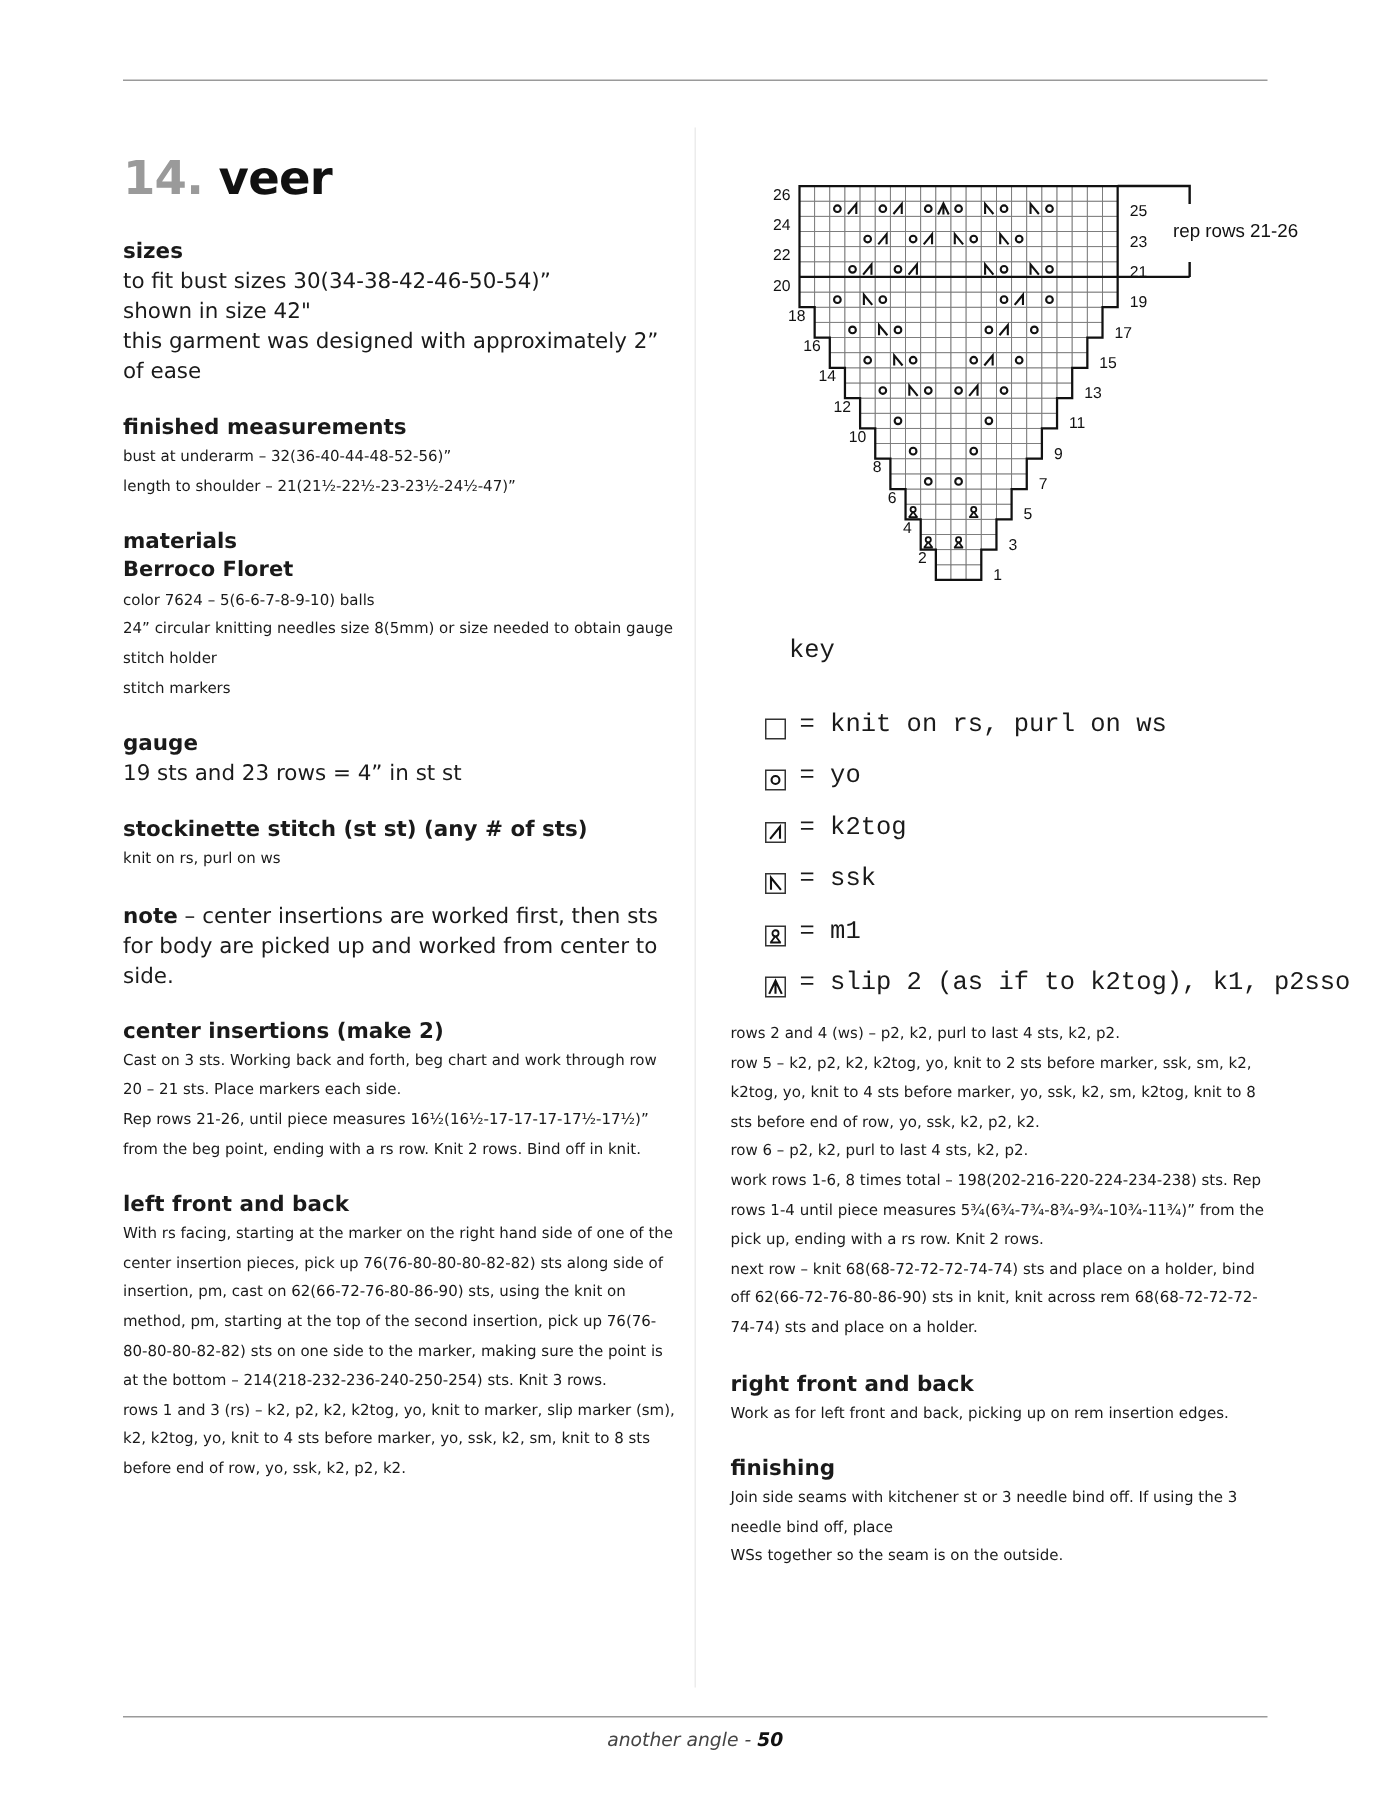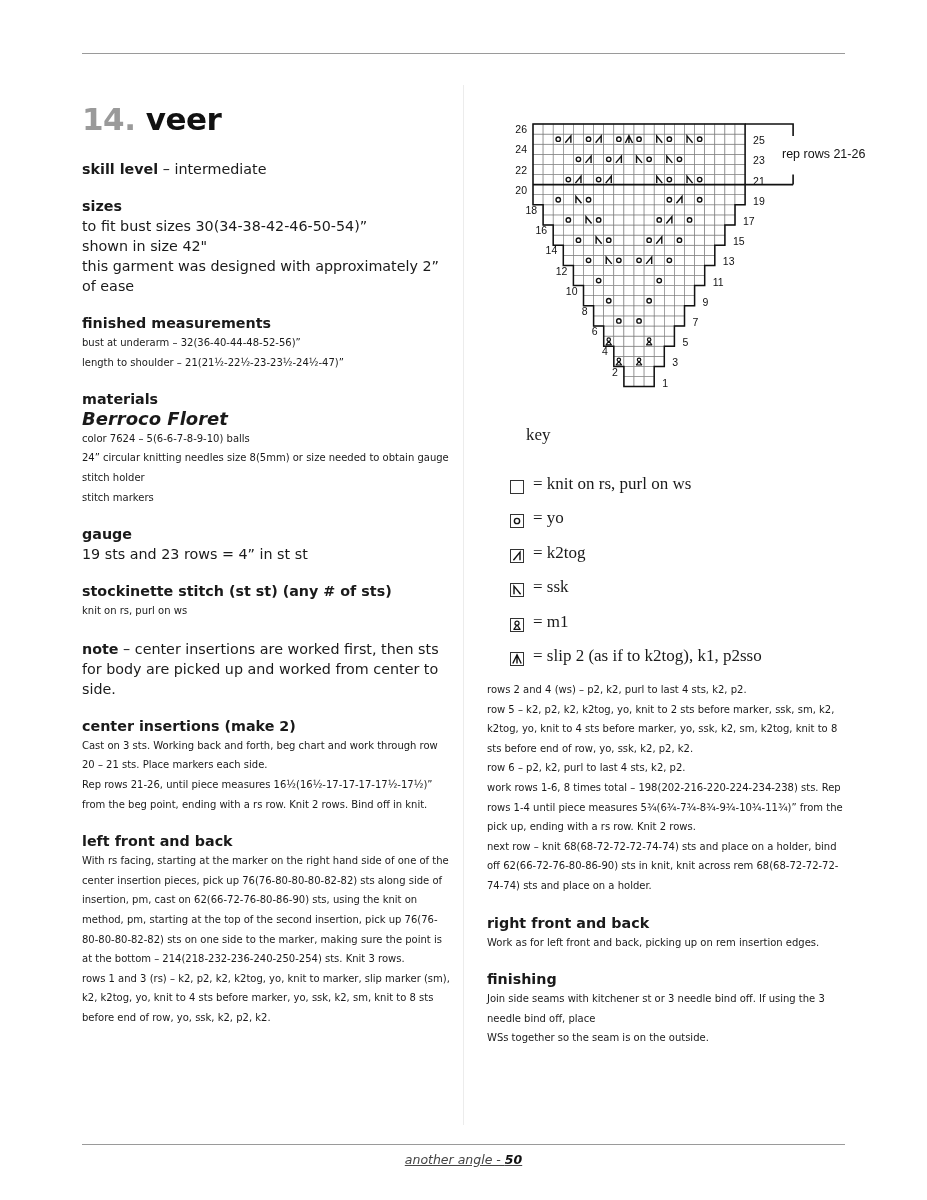--- a/index.html
+++ b/index.html
@@ -10,47 +10,44 @@
   .col-divider { position:absolute; left:463px; top:85px; width:1px; height:1040px; background:#ececec; }
   .left-col { position:absolute; left:82px; top:61px; width:368px;margin-top:40px; }
   .right-col { position:absolute; left:487px; top:680px; width:365px; }
   .title { font-size:31px; font-weight:bold; margin:0 0 22px 0; letter-spacing:-0.5px; }
   .title .num { color:#9a9a9a; }
   .title .name { color:#111; }
   .sec { margin-bottom:18px; }
   .h { font-weight:bold; font-size:14.3px; line-height:19px; }
   .big { font-size:14.3px; line-height:20px; }
   .body { font-size:10px; line-height:19.6px; }
-  .ital { font-style:italic; font-weight:bold; font-size:18px; line-height:19.6px; }
+  .ital { font-weight:bold; font-size:14px; line-height:19.6px; }
   p { margin:0; }
   .chart-wrap { position:absolute; left:500px; top:115px; width:400px; height:280px; }
-  .key { position:absolute; left:510px; top:425px; font-family:Liberation Serif, serif; }
+  .key { position:absolute; left:510px; top:425px; font-family:Liberation Mono, monospace; }
   .key-title { font-size:17px; margin:0 0 14px 16px; }
   .key-item { display:flex; align-items:flex-end; height:34.5px; font-size:17px; }
   .key-sym { width:12px; height:12px; border:1px solid #333; margin-right:9px; position:relative; display:inline-block; }
   .key-sym svg { position:absolute; left:0; top:0; }
-  .footer { position:absolute; left:0; width:927px; top:1152px; text-align:center; font-size:12.5px; color:#444;text-decoration:underline; }
+  .footer { position:absolute; left:0; width:927px; top:1152px; text-align:center; font-size:12.5px; color:#444; }
   .footer .f-text { font-style:italic; }
   .footer .f-page { font-style:italic; font-weight:bold; color:#111; }
 </style>
 </head>
 <body>
 
 <div class="rule-top"></div>
 <div class="col-divider"></div>
 
 <div class="left-col">
   <div class="title">
     <span class="num">14.</span>
     <span class="name">veer</span>
   </div>
 
-  <div class="sec">
-    <p class="big"><b>skill level</b><span> – intermediate</span></p>
-  </div>
 
   <div class="sec">
     <div class="h">sizes</div>
     <p class="big">to fit bust sizes 30(34-38-42-46-50-54)”</p>
     <p class="big">shown in size 42"</p>
     <p class="big">this garment was designed with approximately 2” of ease</p>
   </div>
 
   <div class="sec">
     <div class="h">finished measurements</div>

